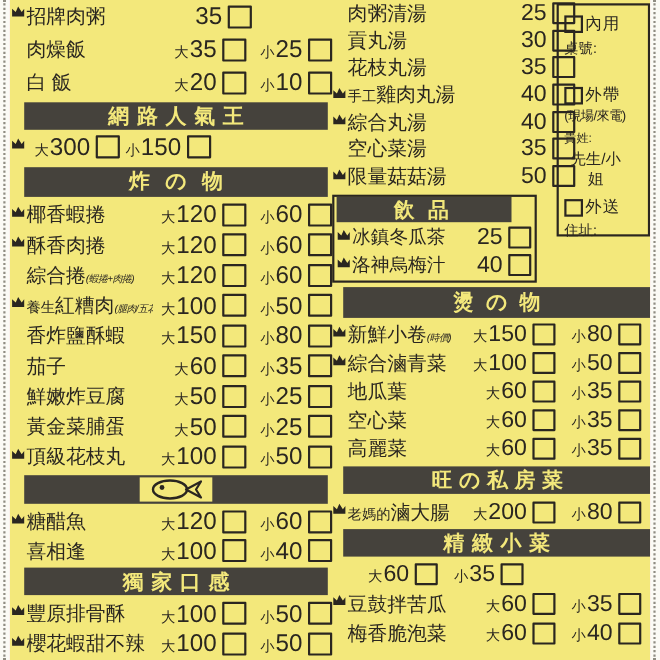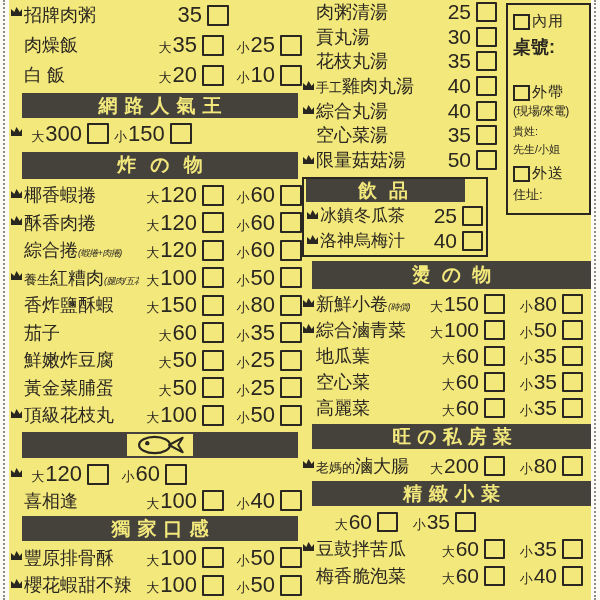--- a/index.html
+++ b/index.html
@@ -24,39 +24,39 @@
   .pv{font-weight:normal}
   .pL,.pS{display:flex;align-items:baseline;justify-content:flex-end;font-size:22px}
   .pL{flex:0 0 58px}
   .pS{flex:0 0 46px;margin-left:5px}
   .cb{flex:0 0 22px;width:22px;height:21px;border:2.6px solid #2a2620;border-radius:1px;margin-left:5px;background:transparent}
   .sp{flex:0 0 73px}
   .banner{background:#45423c;color:#f3e87b;font-weight:bold;font-size:19px;letter-spacing:7px;text-indent:7px;display:flex;align-items:center;justify-content:center}
   .fishbox{background:#f3e87b;padding:1px 7px;display:inline-flex;align-items:center}
   .fishbox svg{stroke:#2a2620;fill:none}
   
-  .rs{height:24.6px;padding-right:94px}
+  .rs{height:24.6px;padding-right:68px}
   .rt{height:26px;padding-right:8px}
   .rp{flex:0 0 34px;display:flex;align-items:baseline;justify-content:flex-end;font-size:21px}
   #colR .pL{flex-basis:56px;font-size:21px}
   #colR .pS{flex-basis:47px;font-size:21px}
   #colR .cb{flex-basis:21px;width:21px;height:20px}
   #drinksBox{margin-top:5px;width:186px;border:2.6px solid #2a2620;padding:0 3px 2px 2px}
   #drinksBox .banner{height:23px;margin:0 18px 1px 0;letter-spacing:12px}
   .rd{height:25px}
   .rd .nm{font-size:17px}
   
   #panel{position:absolute;left:506px;top:3px;width:85px;height:212px;border:2.7px solid #2a2620;padding:7px 3px 0 5px;z-index:3}
   .prow{display:flex;align-items:center;margin-bottom:1px}
   .cb2{flex:0 0 17px;width:17px;height:16px;border:2.5px solid #2a2620;margin-right:2px}
   .plabel{font-size:15px;letter-spacing:1px}
-  #tableNo{font-weight:bold;font-size:18px;margin:4px 0 24px}
+  #tableNo{font-weight:normal;font-size:13px;margin:4px 0 24px}
   .pnote{font-size:12px;margin-top:1px;letter-spacing:-0.5px}
   .pname{font-size:11px;margin-top:4px}
-  .phon{font-size:11px;text-align:left;margin:3px 16px 7px 0}
+  .phon{font-size:14px;text-align:center;margin:3px 16px 7px 0}
   .paddr{font-size:13px;margin-top:3px}
 </style>
 </head>
 <body>
 
 <div id="stage">
   <div class="paper"></div>
   <div class="perf l">
       <i></i>
     </div>
@@ -299,20 +299,23 @@
             <circle cx="13" cy="9" r="2.4" fill="#2a2620" stroke="none"></circle>
             <path d="M37 11l15-8-5 8 5 8z" stroke-width="2.2" stroke-linejoin="round"></path>
           </svg>
         </span>
     </div>
 
     <div class="row h26">
       <span class="cr"><svg width="13" height="11" viewBox="0 0 13 11">
             <path d="M1 10V3l3.3 3L6.5 1 9.7 6 12 3v7z"></path>
           </svg></span>
+      <span class="nm">
+          <span>糖醋魚</span>
+        </span>
       <span class="pL">
           <em class="sz">大</em>
           <b class="pv">120</b>
         </span>
       <span class="cb"></span>
       <span class="pS">
           <em class="sz">小</em>
           <b class="pv">60</b>
         </span>
       <span class="cb"></span>

